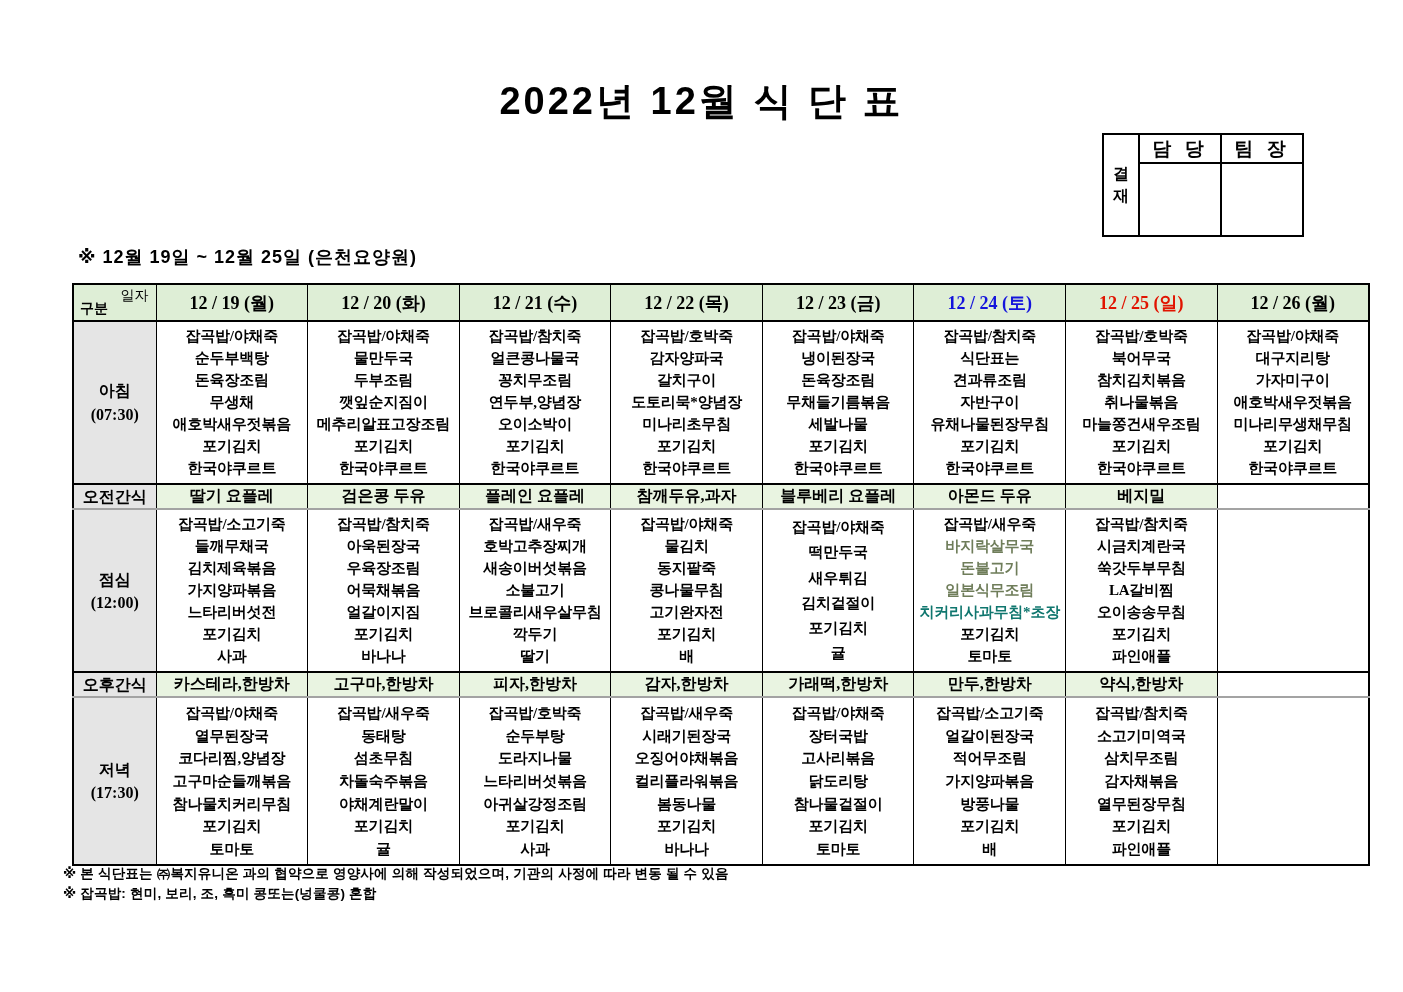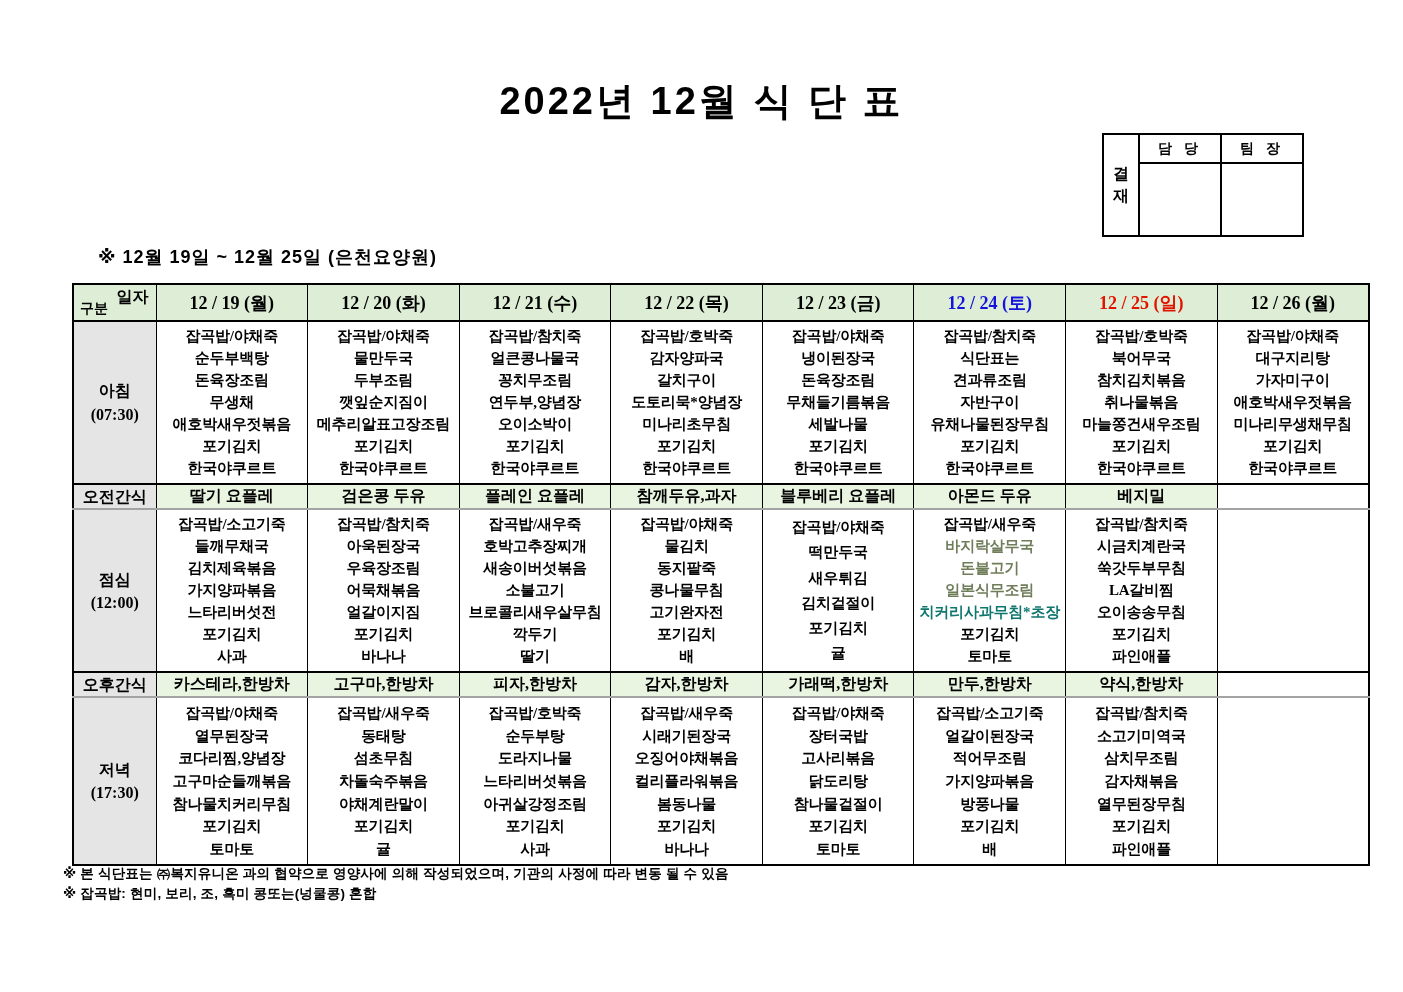--- a/index.html
+++ b/index.html
@@ -10,38 +10,38 @@
   .title { position:absolute; top:76px; left:0; width:100%; text-align:center;
            font-family:"Liberation Sans","DejaVu Sans",sans-serif; font-weight:bold;
            font-size:38px; letter-spacing:3px; }
 
   
   .approval { position:absolute; left:1102px; top:133px; border-collapse:collapse;
               font-family:"Liberation Sans","DejaVu Sans",sans-serif; }
   .approval td { border:2px solid #000; text-align:center; vertical-align:middle; }
   .approval .stamp-label { width:27px; font-weight:bold; font-size:16px; line-height:1.35;
                            word-break:break-all; padding:0 9px; }
-  .approval .role { width:82px; height:29px; font-weight:bold; font-size:14px; letter-spacing:4px; }
+  .approval .role { width:82px; height:29px; font-weight:bold; font-size:19px; letter-spacing:4px; }
   .approval .blank { height:73px; }
 
   .subtitle { position:absolute; left:78px; top:245px;
               font-family:"Liberation Sans","DejaVu Sans",sans-serif;
-              font-weight:bold; font-size:18px; letter-spacing:1px;margin-left:20px; }
+              font-weight:bold; font-size:18px; letter-spacing:1px; }
 
   
   .menu { position:absolute; left:72px; top:283px; border-collapse:collapse;
           table-layout:fixed; }
   .menu th, .menu td { border:1px solid #000; padding:0;font-weight:bold; }
   .menu { border:2px solid #000; }
   .menu thead th { height:37px; background:#deeed6; font-size:18px; font-weight:bold;
                    text-align:center; vertical-align:middle; border-bottom:2px solid #000; }
   .corner { position:relative; background-color:#deeed6;
             background-image:linear-gradient(to bottom right,
               transparent calc(50% - 0.8px), #000 50%, transparent calc(50% + 0.8px)); }
-  .corner .diag-date { position:absolute; top:2px; right:7px; font-size:16px; font-weight:bold; }
+  .corner .diag-date { position:absolute; top:2px; right:7px; font-size:14px; font-weight:normal; }
   .corner .diag-cat  { position:absolute; bottom:2px; left:6px; font-size:14px; font-weight:bold; }
 
   .row-label { background:#e5e5e5; text-align:center; vertical-align:middle;
                font-weight:bold; font-size:16px; line-height:1.45; }
   .meal-cell { display:flex; flex-direction:column; justify-content:space-evenly;
                align-items:center; }
   .r-meal  .meal-cell { height:161px; }
   .r-dinner .meal-cell { height:166px; }
   .item { line-height:1; white-space:nowrap; font-size:15px; letter-spacing:-0.2px; }
 

